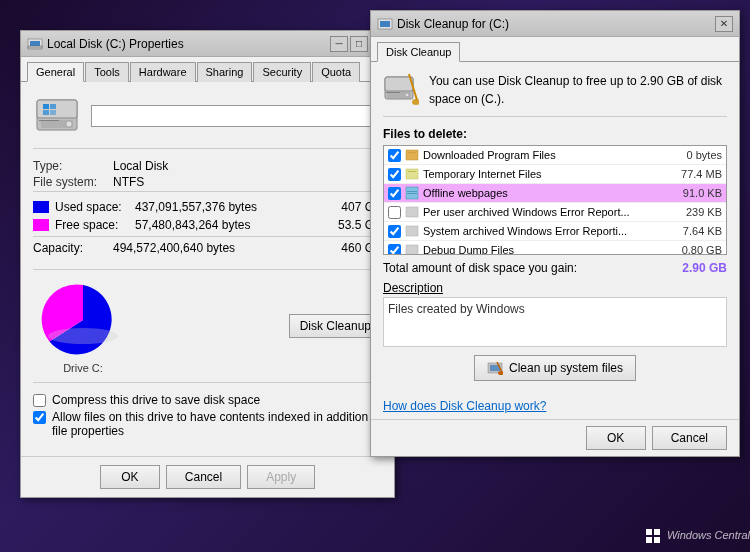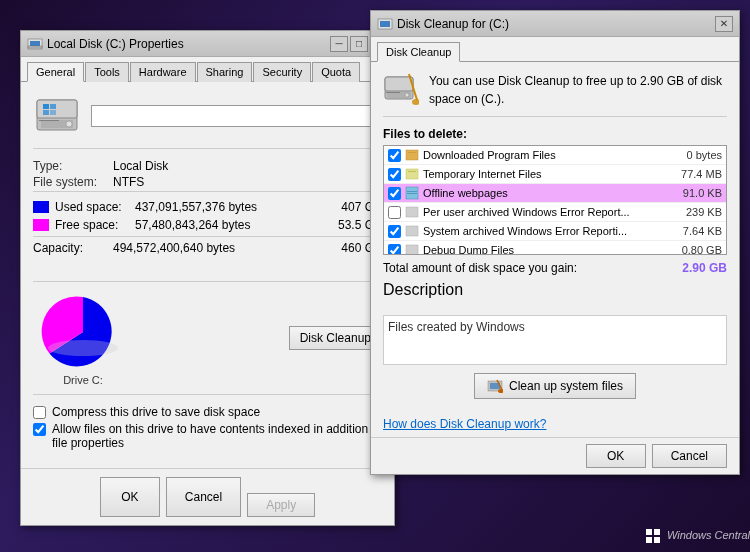--- a/index.html
+++ b/index.html
@@ -158,21 +158,21 @@
       color: #333;
     }
 
     .info-value {
       color: #000;
     }
 
     
     .space-section {
       border-bottom: 1px solid #ccc;
-      padding-bottom: 24px;
+      padding-bottom: 12px;
       margin-bottom: 8px;
     }
 
     .space-row {
       display: flex;
       align-items: center;
       margin-bottom: 4px;
     }
 
     .space-color-box {
@@ -263,21 +263,20 @@
       padding: 4px 18px;
       background: linear-gradient(to bottom, #f5f5f5, #e0e0e0);
       border: 1px solid #999;
       font-size: 12px;
       cursor: pointer;
       min-width: 60px;
     }
 
     .btn:disabled {
       color: #aaa;
-      margin-top: 16px;
     }
 
     
     .cleanup-dialog {
       left: 370px;
       top: 10px;
       width: 370px;
     }
 
     .cleanup-content {
@@ -358,22 +357,23 @@
     .total-space-value {
       font-weight: bold;
       color: #8b5cf6;
     }
 
     .description-section {
       margin-bottom: 8px;
     }
 
     .description-label {
-      font-size: 16px;
-      margin-bottom: 16px;
+      font-size: 12px;
+      margin-bottom: 2px;
+      text-decoration: underline;
     }
 
     .description-box {
       border: 1px solid #ccc;
       background: white;
       padding: 4px;
       font-size: 12px;
       min-height: 50px;
       color: #333;
     }

